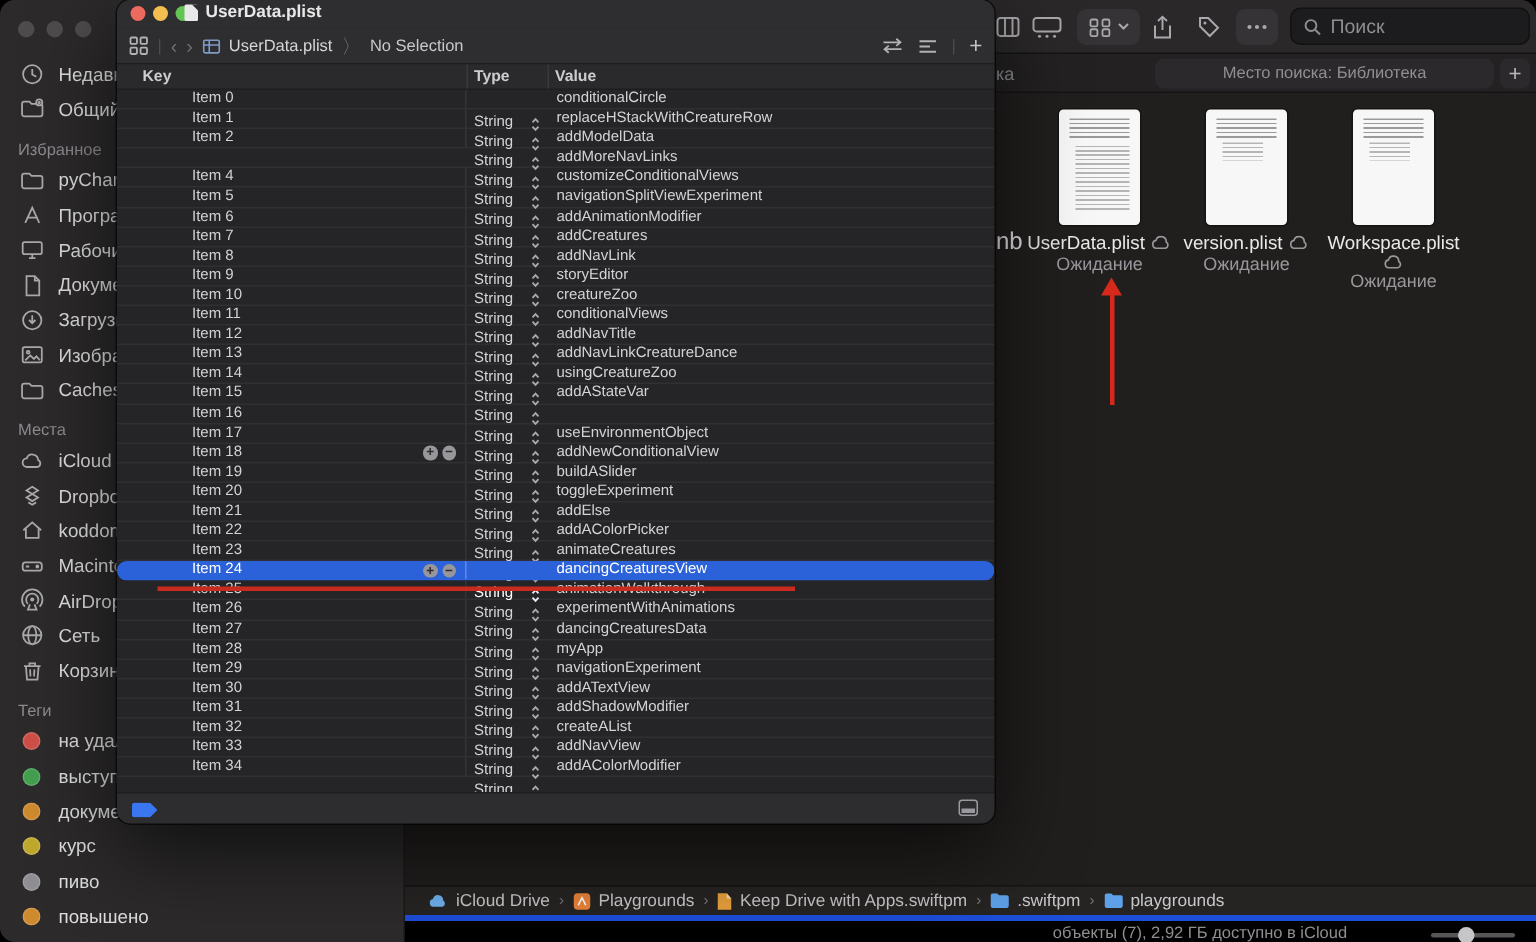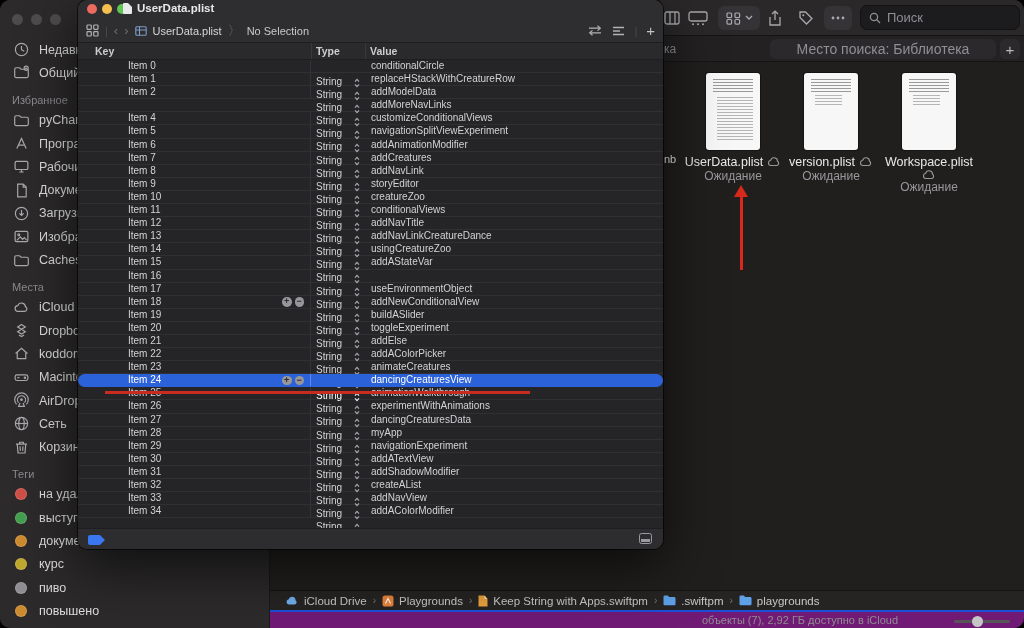--- a/index.html
+++ b/index.html
@@ -22,26 +22,26 @@
 
   
   .toolbar { position:absolute; left:270px; right:0; top:0; height:36px; background:#2a2829; border-bottom:1px solid #151414; }
   .tb-ic { position:absolute; top:6px; height:24px; display:flex; align-items:center; justify-content:center; color:#a9a9ad; }
   .pill { background:#353336; border-radius:6px; }
   .search { position:absolute; right:4px; top:5px; width:160px; height:25px; background:#1c1b1d; border:1px solid #121212; border-radius:7px; display:flex; align-items:center; padding:0 8px; gap:6px; color:#8e8e93; font-size:13px; }
 
   
   .scopebar { position:absolute; left:270px; right:0; top:36px; height:26px; background:#232122; border-bottom:1px solid #161515; }
   .scope-frag { position:absolute; left:394px; top:6px; color:#8e8e92; font-size:12px; }
-  .scope-panel { position:absolute; left:500px; right:28px; top:3px; height:20px; background:#2b292b; border-radius:6px; display:flex; align-items:center; justify-content:center; color:#8f8f94; font-size:14px; }
+  .scope-panel { position:absolute; left:500px; right:28px; top:3px; height:20px; background:#2b292b; border-radius:6px; display:flex; align-items:center; justify-content:center; color:#8f8f94; font-size:11px; }
   .scope-add { position:absolute; right:4px; top:3px; width:20px; height:20px; background:#2b292b; border-radius:5px; color:#b9b9bd; font-size:15px; display:flex; align-items:center; justify-content:center; }
 
   
   .content { position:absolute; left:270px; right:0; top:62px; bottom:38px; background:#211f1e; }
-  .partial-label { position:absolute; left:394px; top:91px; color:#e4e4e5; font-size:11px; }
+  .partial-label { position:absolute; left:394px; top:91px; color:#e4e4e5; font-size:16px; }
   .file-card { position:absolute; top:11px; width:98px; text-align:center; }
   .file-card.f0 { left:414px; } .file-card.f1 { left:512px; } .file-card.f2 { left:610px; }
   .doc-thumb { width:54px; height:77px; margin:0 auto; background:#f7f7f7; border-radius:3px; box-shadow:0 0 0 1px rgba(0,0,0,.35); position:relative; overflow:hidden; }
   .doc-thumb::before { content:""; position:absolute; left:7px; right:7px; top:6px; height:14px;
       background:repeating-linear-gradient(#9a9a9a 0 1px, transparent 1px 3px); }
   .doc-thumb.dense::after { content:""; position:absolute; left:11px; right:7px; top:24px; height:44px;
       background:repeating-linear-gradient(#b5b5b5 0 1px, transparent 1px 3px); }
   .doc-thumb.mid::after { content:""; position:absolute; left:11px; right:16px; top:22px; height:12px;
       background:repeating-linear-gradient(#b5b5b5 0 1px, transparent 1px 3px); }
   .file-name { margin-top:5px; color:#e9e9ea; font-size:12.5px; line-height:14px; display:flex; align-items:center; justify-content:center; gap:4px; white-space:nowrap; }
@@ -50,21 +50,21 @@
 
   
   .red-arrow-stem { position:absolute; left:470px; top:134px; width:3px; height:74px; background:#d6281b; }
   .red-arrow-head { position:absolute; left:464px; top:123px; width:0; height:0; border-left:7px solid transparent; border-right:7px solid transparent; border-bottom:12px solid #d6281b; }
   .red-underline { position:absolute; left:105px; top:391px; width:425px; height:2.5px; background:#c92c1e; z-index:40; }
 
   
   .pathbar { position:absolute; left:270px; right:0; bottom:18px; height:20px; background:#262423; border-top:1px solid #141313; display:flex; align-items:center; padding-left:15px; gap:5px; color:#c7c7c9; font-size:11.5px; white-space:nowrap; }
   .pathbar .sep { color:#77767a; font-size:10px; padding:0 1px; }
   .path-item { display:flex; align-items:center; gap:5px; }
-  .statusbar { position:absolute; left:270px; right:0; bottom:0; height:18px; background:#701a75; border-top:2px solid #1d4ed8; }
+  .statusbar { position:absolute; left:270px; right:0; bottom:0; height:18px; background:#000000; border-top:4px solid #1d4ed8; }
   .status-text { position:absolute; left:390px; width:280px; top:2px; text-align:center; color:#8f8e92; font-size:11px; }
   .zoom-slider { position:absolute; right:14px; top:8px; width:56px; height:3px; background:#565558; border-radius:2px; }
   .zoom-knob { position:absolute; left:18px; top:-4px; width:11px; height:11px; border-radius:50%; background:#c6c6c8; }
 
   
   .plist { position:absolute; left:78px; top:0; width:585px; height:549px; background:#262527; border-radius:9px;
            box-shadow:0 18px 55px rgba(0,0,0,.65), 0 0 0 1px rgba(0,0,0,.6); z-index:20; overflow:hidden; }
   .p-titlebar { position:absolute; left:0; right:0; top:0; height:19px; background:#2e2d2f; }
   .p-traffic { position:absolute; left:9px; top:4px; display:flex; gap:5px; }
   .p-traffic i { width:10px; height:10px; border-radius:50%; display:block; }
@@ -441,21 +441,21 @@
           <span>Playgrounds</span>
         </span>
         <span class="sep">›</span>
         <span class="path-item">
           <span>
             <svg width="10" height="12" viewBox="0 0 10 12">
               <path d="M0.5 0.5h6L9.5 4v7.5h-9z" fill="#e8a03c"></path>
               <path d="M6.5 0.5V4h3" fill="#f6d9a8"></path>
             </svg>
           </span>
-          <span>Keep String with Apps.swiftpm</span>
+          <span>Keep Drive with Apps.swiftpm</span>
         </span>
         <span class="sep">›</span>
         <span class="path-item">
           <span>
             <svg width="13" height="11" viewBox="0 0 13 11">
               <path d="M0.5 2c0-.8.5-1.4 1.3-1.4h3l1.3 1.3h5.1c.8 0 1.3.6 1.3 1.4v5.6c0 .8-.5 1.4-1.3 1.4H1.8c-.8 0-1.3-.6-1.3-1.4z" fill="#5ea1e8"></path>
             </svg>
           </span>
           <span>.swiftpm</span>
         </span>

